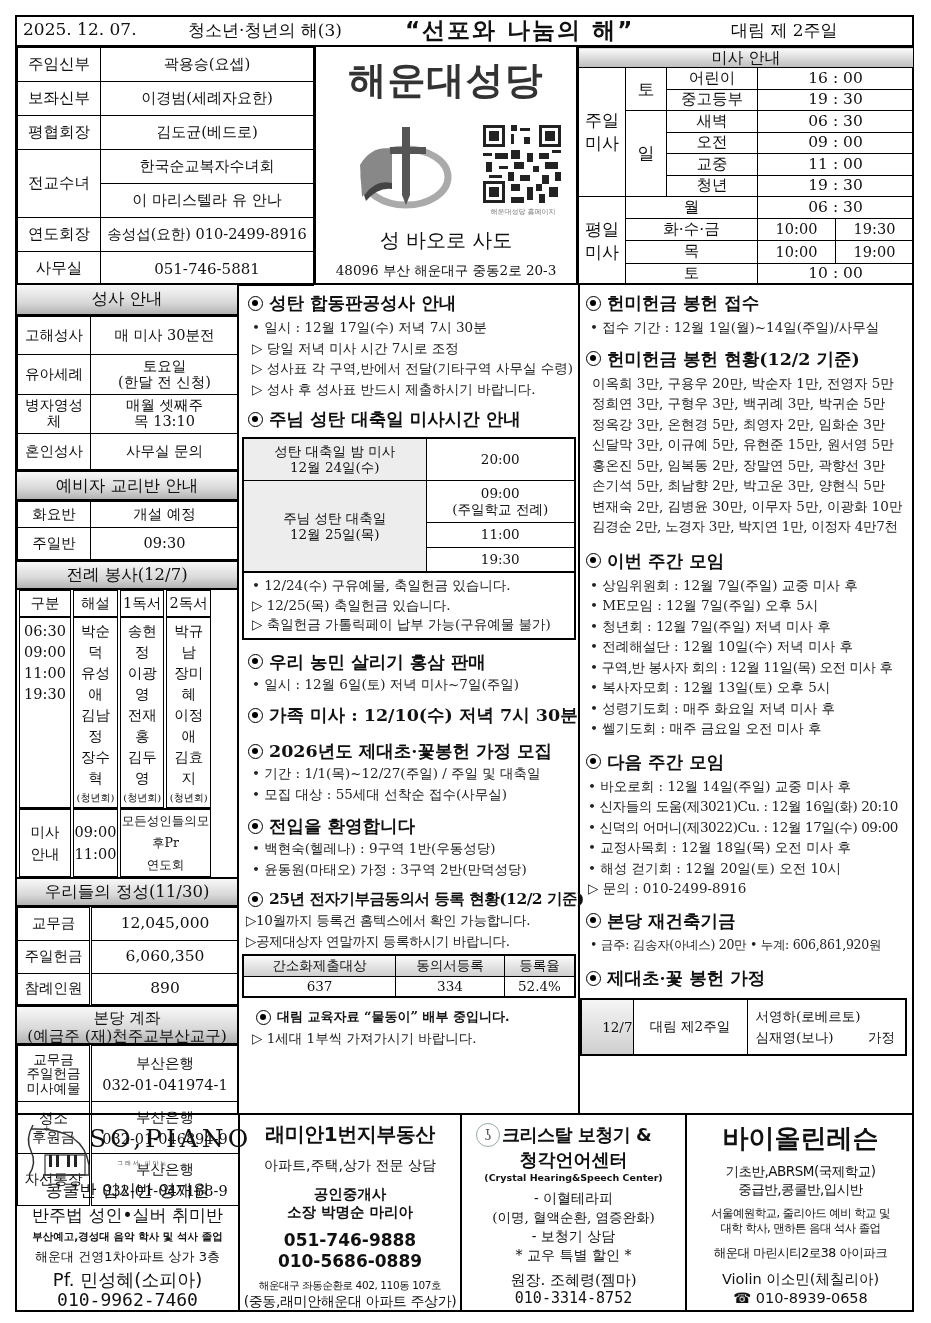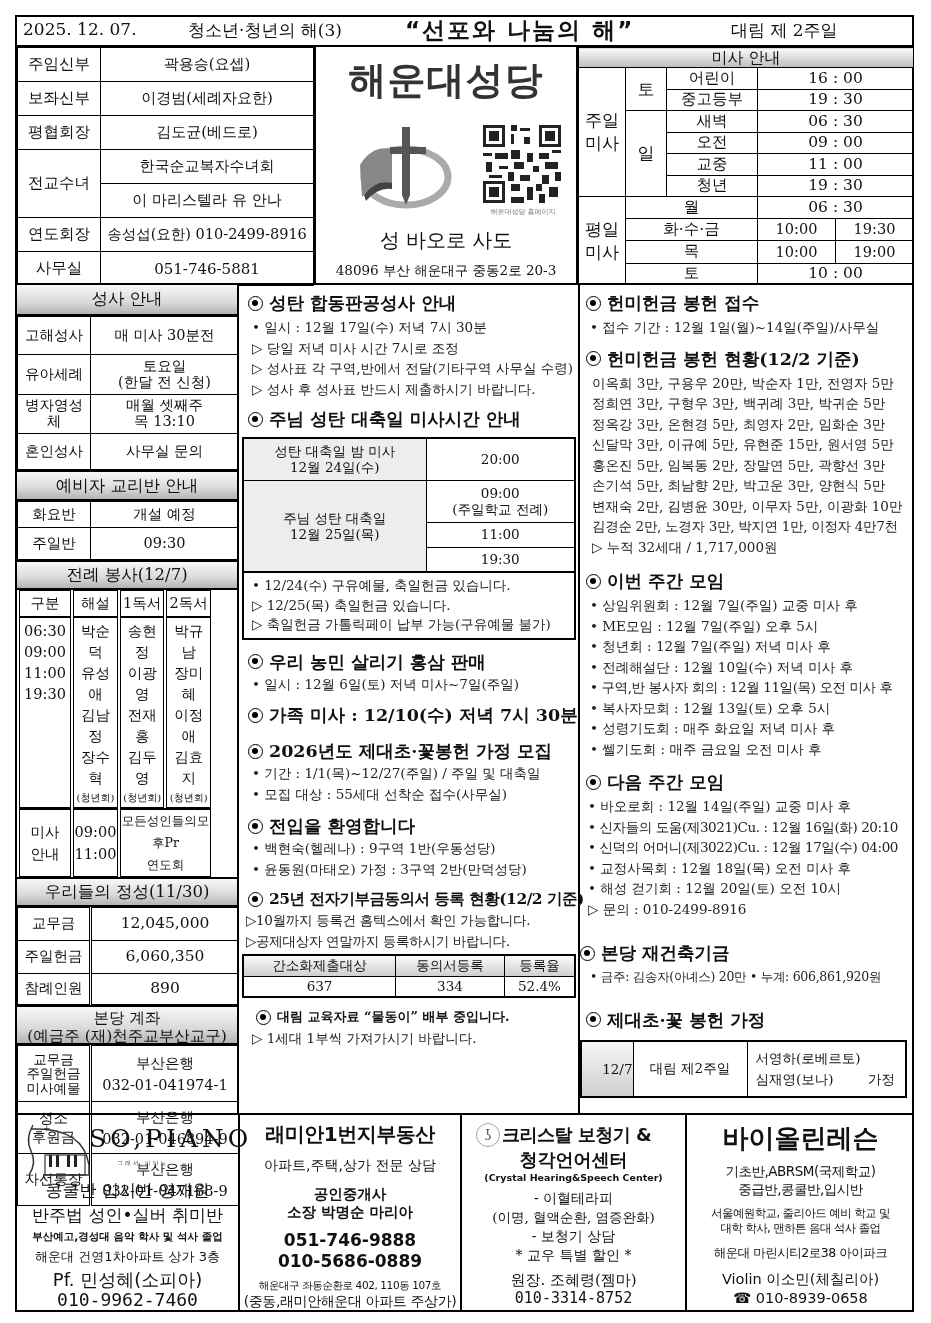--- a/index.html
+++ b/index.html
@@ -506,21 +506,20 @@
     </div>
   <div style="padding-left:12px;margin-top:2px">
     <div class="ln">이옥희 3만, 구용우 20만, 박순자 1만, 전영자 5만</div>
     <div class="ln">정희연 3만, 구형우 3만, 백귀례 3만, 박귀순 5만</div>
     <div class="ln">정옥강 3만, 온현경 5만, 최영자 2만, 임화순 3만</div>
     <div class="ln">신달막 3만, 이규예 5만, 유현준 15만, 원서영 5만</div>
     <div class="ln">홍온진 5만, 임복동 2만, 장말연 5만, 곽향선 3만</div>
     <div class="ln">손기석 5만, 최남향 2만, 박고운 3만, 양현식 5만</div>
     <div class="ln">변재숙 2만, 김병윤 30만, 이무자 5만, 이광화 10만</div>
     <div class="ln" style="letter-spacing:-0.3px">김경순 2만, 노경자 3만, 박지연 1만, 이정자 4만7천</div>
-    <div class="ln">▷ 누적 32세대 / 1,717,000원</div>
   </div>
 
   <div class="h" style="padding-left:6px;margin-top:12px">
       <span class="dot"></span>
       <span>이번 주간 모임</span>
     </div>
   <div style="padding-left:10px;margin-top:2px">
     <div class="ln">• 상임위원회 : 12월 7일(주일) 교중 미사 후</div>
     <div class="ln">• ME모임 : 12월 7일(주일) 오후 5시</div>
     <div class="ln">• 청년회 : 12월 7일(주일) 저녁 미사 후</div>
@@ -531,35 +530,35 @@
     <div class="ln">• 쎌기도회 : 매주 금요일 오전 미사 후</div>
   </div>
 
   <div class="h" style="padding-left:6px;margin-top:11px">
       <span class="dot"></span>
       <span>다음 주간 모임</span>
     </div>
   <div style="padding-left:8px;margin-top:2px">
     <div class="ln">• 바오로회 : 12월 14일(주일) 교중 미사 후</div>
     <div class="ln" style="letter-spacing:-0.4px">• 신자들의 도움(제3021)Cu. : 12월 16일(화) 20:10</div>
-    <div class="ln" style="letter-spacing:-0.4px">• 신덕의 어머니(제3022)Cu. : 12월 17일(수) 04:00</div>
+    <div class="ln" style="letter-spacing:-0.4px">• 신덕의 어머니(제3022)Cu. : 12월 17일(수) 09:00</div>
     <div class="ln">• 교정사목회 : 12월 18일(목) 오전 미사 후</div>
     <div class="ln">• 해성 걷기회 : 12월 20일(토) 오전 10시</div>
     <div class="ln">▷ 문의 : 010-2499-8916</div>
   </div>
 
-  <div class="h" style="margin-top:22px">
+  <div class="h" style="padding-left:6px;margin-top:10px">
       <span class="dot"></span>
       <span>본당 재건축기금</span>
     </div>
   <div style="padding-left:10px;margin-top:2px">
       <div class="ln" style="font-size:12.5px;letter-spacing:-0.3px">• 금주: 김송자(아녜스) 20만  • 누계: 606,861,920원</div>
     </div>
 
-  <div class="h" style="padding-left:6px;margin-top:20px">
+  <div class="h" style="padding-left:6px;margin-top:11px">
       <span class="dot"></span>
       <span>제대초·꽃 봉헌 가정</span>
     </div>
   <table class="flower" style="margin-top:8px">
     <tbody>
         <tr>
       <td style="width:52px;height:56px;text-align:right;background:linear-gradient(#f5f5f5,#cfcfcf)">12/7</td>
       <td style="width:114px;text-align:center">대림 제2주일</td>
       <td style="padding-left:8px;line-height:21px">
         <div>서영하(로베르토)</div>

